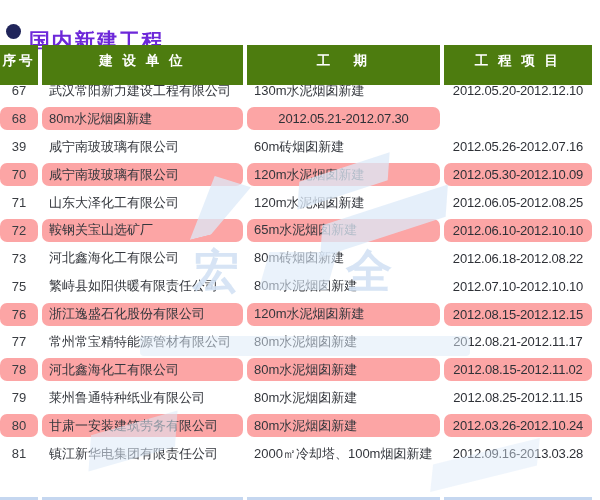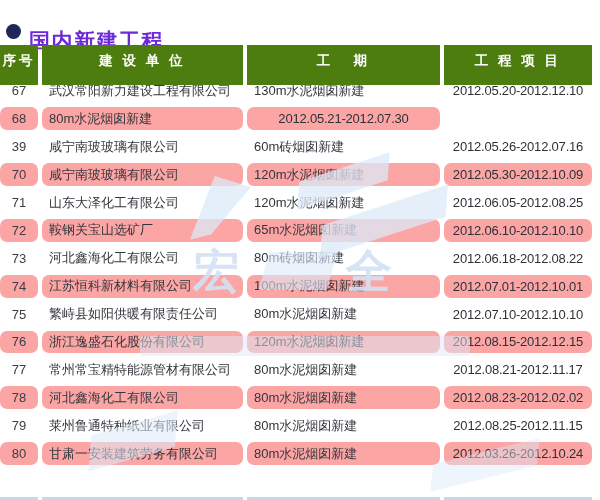--- a/index.html
+++ b/index.html
@@ -113,26 +113,20 @@
     <div class="cell c-company">鞍钢关宝山选矿厂</div>
     <div class="cell c-project">65m水泥烟囱新建</div>
     <div class="cell c-period">2012.06.10-2012.10.10</div>
   </div>
       <div class="trow grid-row">
     <div class="cell c-no">73</div>
     <div class="cell c-company">河北鑫海化工有限公司</div>
     <div class="cell c-project">80m砖烟囱新建</div>
     <div class="cell c-period">2012.06.18-2012.08.22</div>
   </div>
-      <div class="trow grid-row striped">
-    <div class="cell c-no">74</div>
-    <div class="cell c-company">江苏恒科新材料有限公司</div>
-    <div class="cell c-project">100m水泥烟囱新建</div>
-    <div class="cell c-period">2012.07.01-2012.10.01</div>
-  </div>
       <div class="trow grid-row">
     <div class="cell c-no">75</div>
     <div class="cell c-company">繁峙县如阳供暖有限责任公司</div>
     <div class="cell c-project">80m水泥烟囱新建</div>
     <div class="cell c-period">2012.07.10-2012.10.10</div>
   </div>
       <div class="trow grid-row striped">
     <div class="cell c-no">76</div>
     <div class="cell c-company">浙江逸盛石化股份有限公司</div>
     <div class="cell c-project">120m水泥烟囱新建</div>
@@ -141,33 +135,39 @@
       <div class="trow grid-row">
     <div class="cell c-no">77</div>
     <div class="cell c-company">常州常宝精特能源管材有限公司</div>
     <div class="cell c-project">80m水泥烟囱新建</div>
     <div class="cell c-period">2012.08.21-2012.11.17</div>
   </div>
       <div class="trow grid-row striped">
     <div class="cell c-no">78</div>
     <div class="cell c-company">河北鑫海化工有限公司</div>
     <div class="cell c-project">80m水泥烟囱新建</div>
-    <div class="cell c-period">2012.08.23-2012.02.02</div>
+    <div class="cell c-period">2012.08.15-2012.11.02</div>
   </div>
       <div class="trow grid-row">
     <div class="cell c-no">79</div>
     <div class="cell c-company">莱州鲁通特种纸业有限公司</div>
     <div class="cell c-project">80m水泥烟囱新建</div>
     <div class="cell c-period">2012.08.25-2012.11.15</div>
   </div>
       <div class="trow grid-row striped">
     <div class="cell c-no">80</div>
     <div class="cell c-company">甘肃一安装建筑劳务有限公司</div>
     <div class="cell c-project">80m水泥烟囱新建</div>
     <div class="cell c-period">2012.03.26-2012.10.24</div>
+  </div>
+      <div class="trow grid-row">
+    <div class="cell c-no">81</div>
+    <div class="cell c-company">镇江新华电集团有限责任公司</div>
+    <div class="cell c-project">2000㎡冷却塔、100m烟囱新建</div>
+    <div class="cell c-period">2012.09.16-2013.03.28</div>
   </div>
     </div>
 
   <div class="partial grid-row">
     <div class="pcell"></div>
     <div class="pcell"></div>
     <div class="pcell"></div>
     <div class="pcell"></div>
   </div>
 

